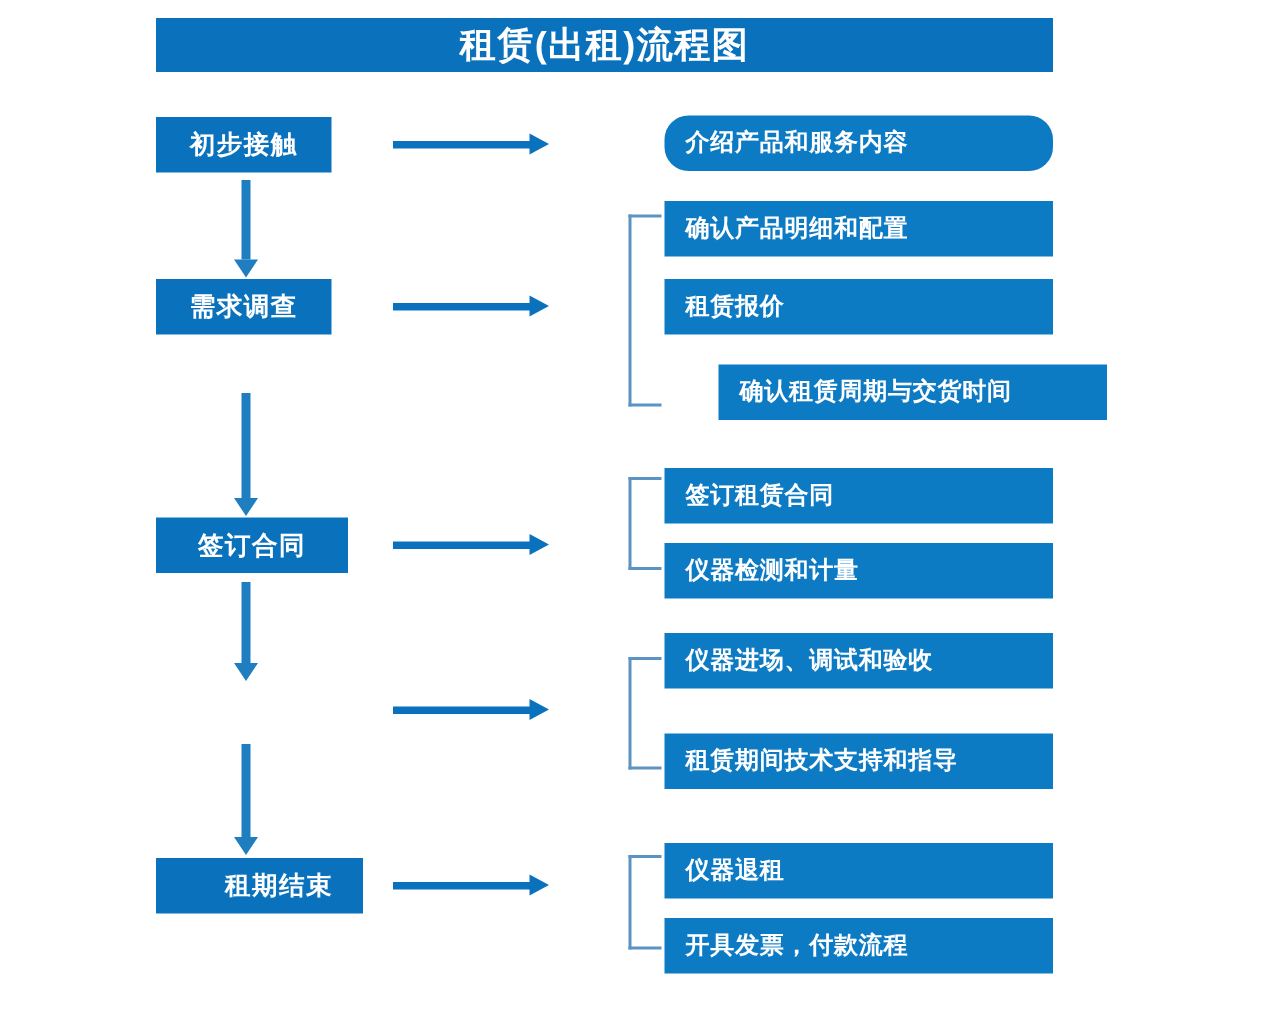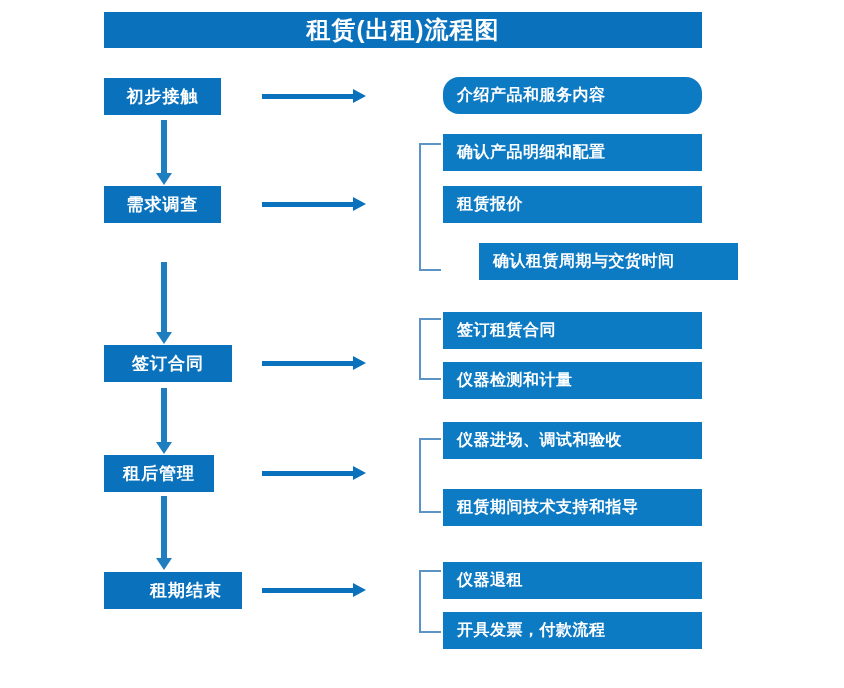--- a/index.html
+++ b/index.html
@@ -135,21 +135,20 @@
 <div id="canvas">
 
   <div class="title-banner">租赁(出租)流程图</div>
 
   <div class="stage-box" style="top:78px;">初步接触</div>
 
   <div class="stage-box" style="top:186px;">需求调查</div>
 
   <div class="stage-box" style="top:345px; width:128px;">签订合同</div>
 
-  <div class="stage-box" style="top:455px; width:110px;">租后管理</div>
 
   <div class="stage-box" style="top:572px; width:112px;padding-left:26px;">租期结束</div>
 
   <div class="v-arrow" style="left:156px; top:120px; height:65px;">
     <div class="shaft" style="height:53px;"></div>
     <div class="head"></div>
   </div>
 
   <div class="v-arrow" style="left:156px; top:262px; height:82px;">
     <div class="shaft" style="height:70px;"></div>

